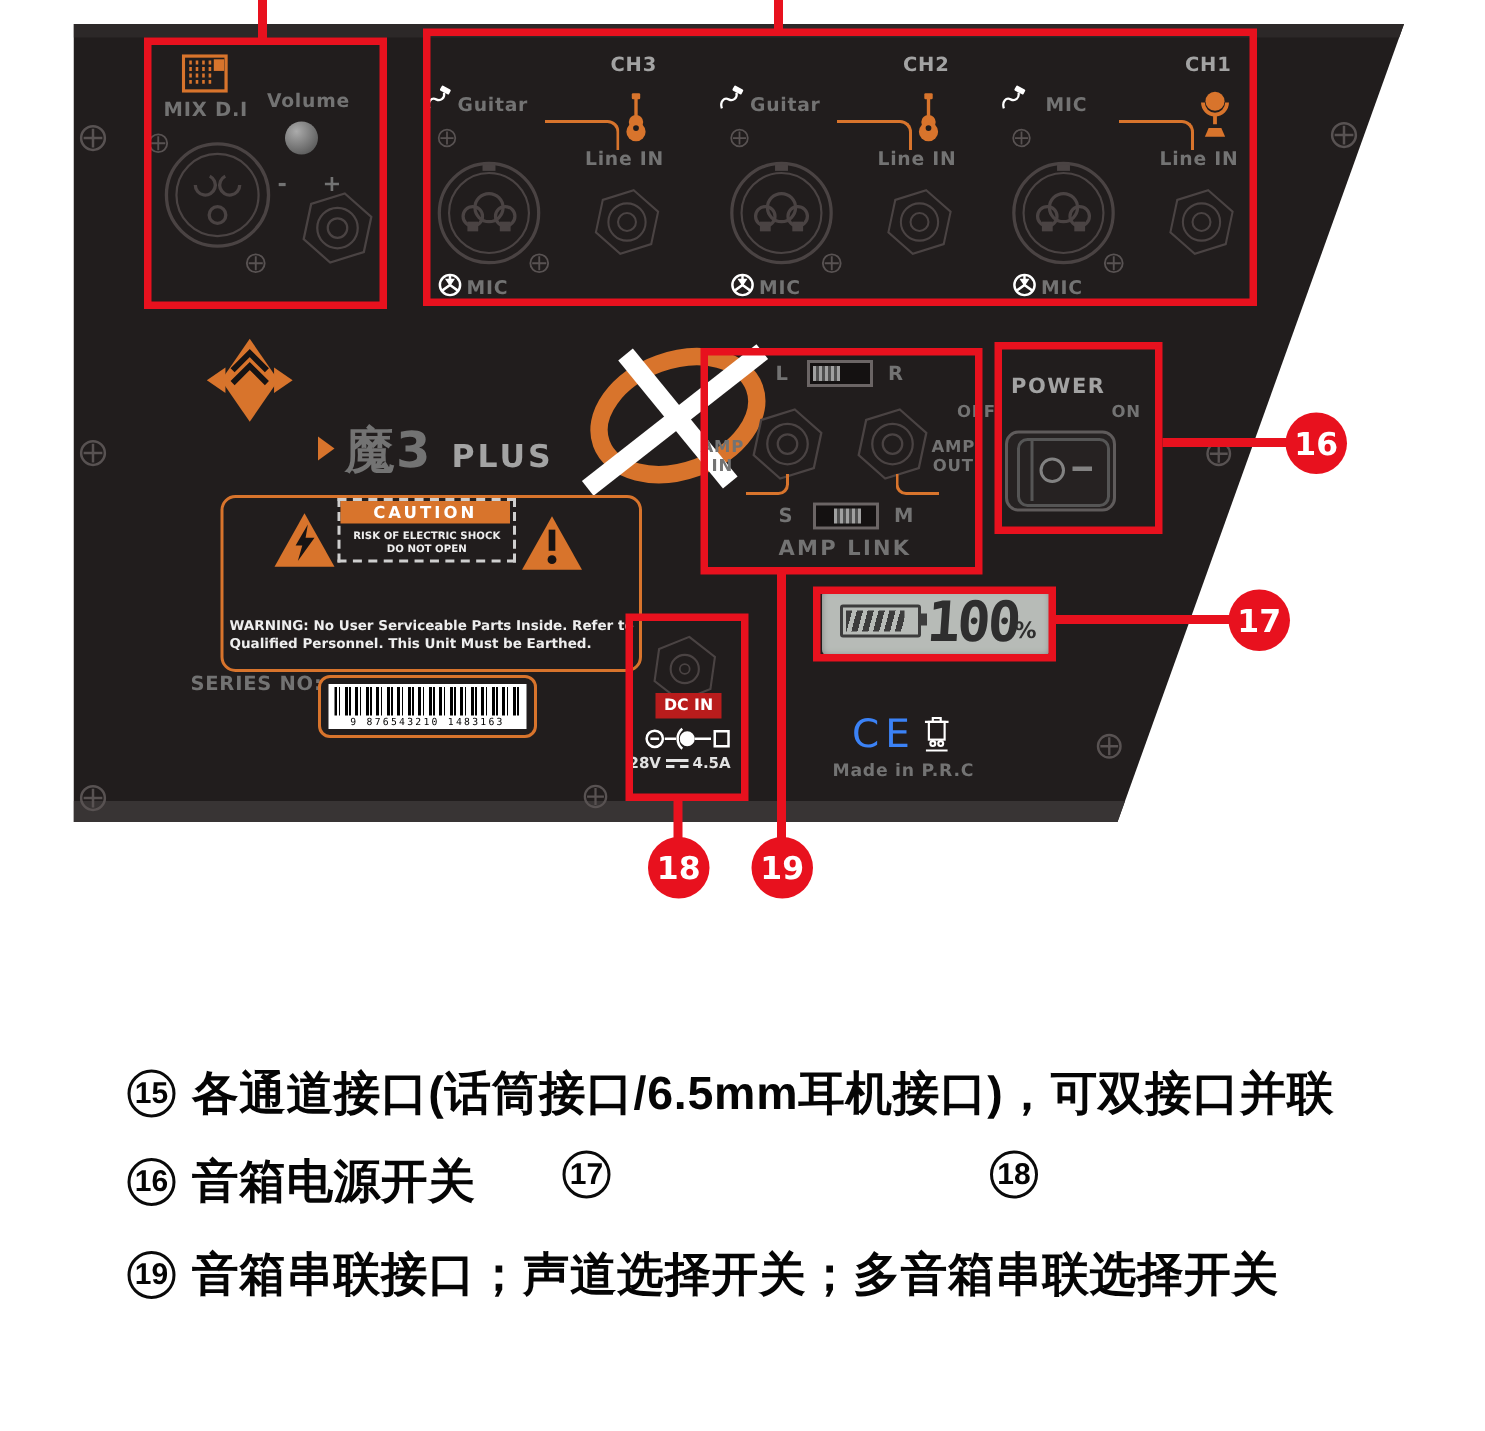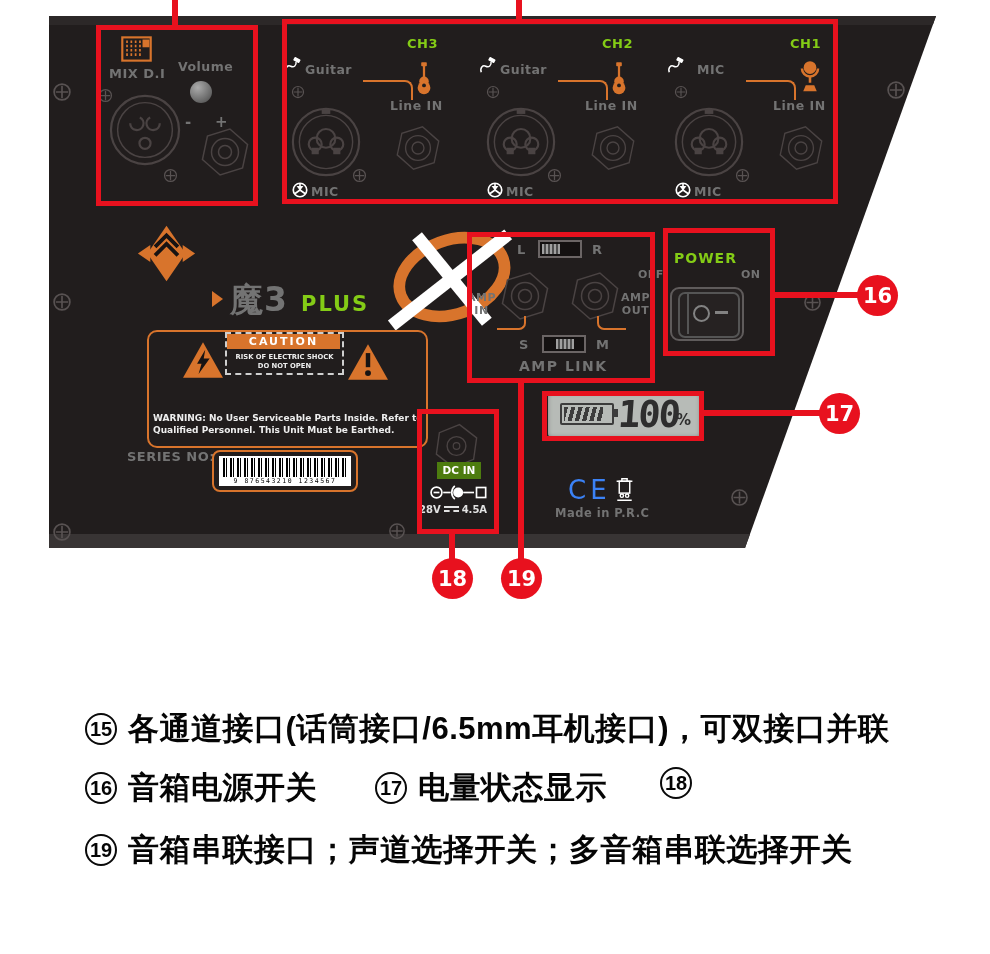--- a/index.html
+++ b/index.html
@@ -1,21 +1,21 @@
 <!DOCTYPE html>
 <html><head>
 <meta charset="utf-8">
 <style>
   html,body{margin:0;padding:0;background:#ffffff;}
   #stage{position:relative;width:990px;height:954px;background:#ffffff;overflow:hidden;
          font-family:"DejaVu Sans",sans-serif;}
   .a{position:absolute;}
   .w{position:absolute;color:#737373;font-weight:bold;white-space:nowrap;
      font-family:"DejaVu Sans",sans-serif;letter-spacing:.5px;}
-  .o{color:#84cc16;}
+  .o{color:#a3a3a3;}
   #panel{position:absolute;left:0;top:0;width:990px;height:548px;
          clip-path:polygon(49px 16px,936px 16px,745px 548px,49px 548px);background:#211d1d;}
   .bevel-top{position:absolute;left:49px;top:16px;width:887px;height:9px;background:#2c2828;}
   .bevel-bot{position:absolute;left:49px;top:534px;width:887px;height:14px;background:#383434;}
   .redbox{position:absolute;border:5px solid #e8111e;box-sizing:border-box;}
   .redline{position:absolute;background:#e8111e;}
   .badge{position:absolute;width:41px;height:41px;border-radius:50%;background:#e8111e;
          color:#fff;font-weight:bold;font-size:21px;display:flex;align-items:center;justify-content:center;
          font-family:"DejaVu Sans",sans-serif;z-index:6;}
   .elbow-tr{position:absolute;border-top:2px solid #d8742c;border-right:2px solid #d8742c;
@@ -324,21 +324,21 @@
       </svg>
     <svg class="a" style="left:345px;top:342px;width:46px;height:40px">
         <use href="#s-exclTri"></use>
       </svg>
     <div class="tinytxt" style="left:153px;top:413px;width:272px;font-size:9px;line-height:1.3">WARNING: No User Serviceable Parts Inside. Refer to Qualified Personnel. This Unit Must be Earthed.</div>
 
     <div class="w" style="left:127px;top:449px;font-size:13px">SERIES NO:</div>
     <div class="a" style="left:212px;top:450px;width:146px;height:42px;border:2px solid #d8742c;border-radius:8px;box-sizing:border-box">
       <div class="a" style="left:5px;top:4px;width:132px;height:30px;background:#fff">
         <div class="barcode" style="left:4px;top:2px;width:124px;height:19px"></div>
-        <div class="a" style="left:0;top:21px;width:132px;text-align:center;font-size:6.5px;letter-spacing:1.5px;color:#000;font-family:'DejaVu Sans Mono',monospace">9 876543210 1234567</div>
+        <div class="a" style="left:0;top:21px;width:132px;text-align:center;font-size:6.5px;letter-spacing:1.5px;color:#000;font-family:'DejaVu Sans Mono',monospace">9 876543210 1483163</div>
       </div>
     </div>
 
     <div class="w" style="left:517px;top:242px;font-size:13px">L</div>
     <div class="slide" style="left:538px;top:240px">
         <div class="knob" style="margin-left:2px"></div>
       </div>
     <div class="w" style="left:592px;top:242px;font-size:13px">R</div>
     <svg class="a" style="left:500px;top:271px;width:50px;height:50px">
         <use href="#s-jack"></use>
@@ -374,21 +374,21 @@
         <div class="fill"></div>
           <div class="tip"></div>
       </div>
       <div class="seg" style="left:70px;top:0px;font-size:37px">100</div>
       <div class="a" style="left:128px;top:18px;font-size:15px;font-weight:bold;color:#2e2e2e">%</div>
     </div>
 
     <svg class="a" style="left:433px;top:422px;width:47px;height:48px">
         <use href="#s-hexdc"></use>
       </svg>
-    <div class="a" style="left:437px;top:462px;width:44px;height:17px;background:#4d7c0f;color:#fff;font-weight:bold;font-size:10.5px;text-align:center;line-height:17px;font-family:'DejaVu Sans',sans-serif">DC IN</div>
+    <div class="a" style="left:437px;top:462px;width:44px;height:17px;background:#b91c1c;color:#fff;font-weight:bold;font-size:10.5px;text-align:center;line-height:17px;font-family:'DejaVu Sans',sans-serif">DC IN</div>
     <svg class="a" style="left:429px;top:484px;width:60px;height:17px">
         <use href="#s-polarity"></use>
       </svg>
     <div class="a" style="left:419px;top:504px;display:flex;align-items:center;color:#e2e2e2;font-weight:bold;font-size:10px;font-family:'DejaVu Sans',sans-serif">
       <span>28V</span>
       <span class="dcsym">
           <i></i>
           <i></i>
         </span>
       <span>4.5A</span>
@@ -426,21 +426,20 @@
   <div class="legend-row" style="left:85px;top:708px">
     <span class="circ">15</span>
     <span class="ltext">各通道接口(话筒接口/6.5mm耳机接口)，可双接口并联</span>
   </div>
   <div class="legend-row" style="left:85px;top:767px">
     <span class="circ">16</span>
     <span class="ltext">音箱电源开关</span>
   </div>
   <div class="legend-row" style="left:375px;top:767px">
     <span class="circ">17</span>
-    <span class="ltext">电量状态显示</span>
   </div>
   <div class="legend-row" style="left:660px;top:767px">
     <span class="circ">18</span>
   </div>
   <div class="legend-row" style="left:85px;top:829px">
     <span class="circ">19</span>
     <span class="ltext">音箱串联接口；声道选择开关；多音箱串联选择开关</span>
   </div>
 </div>
 

